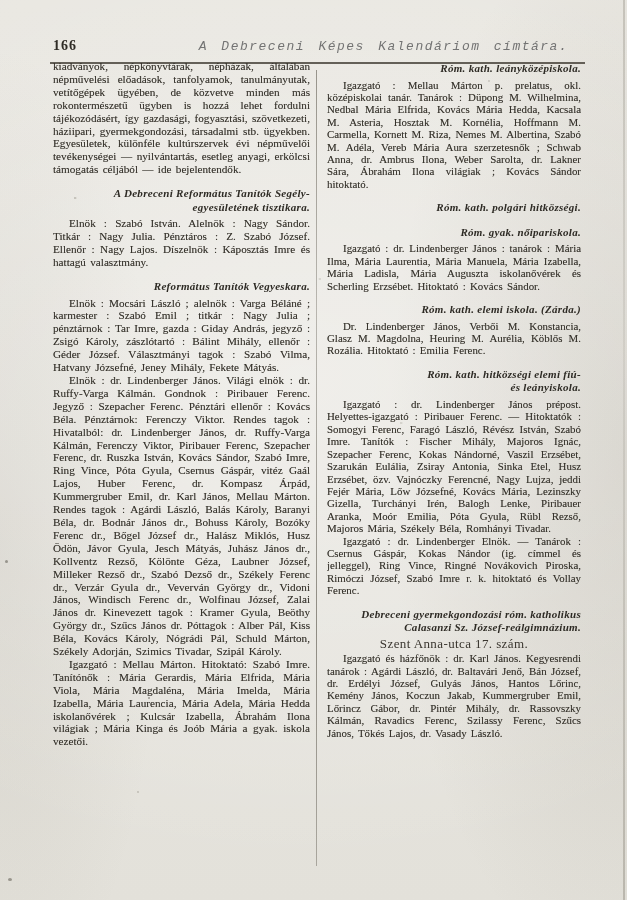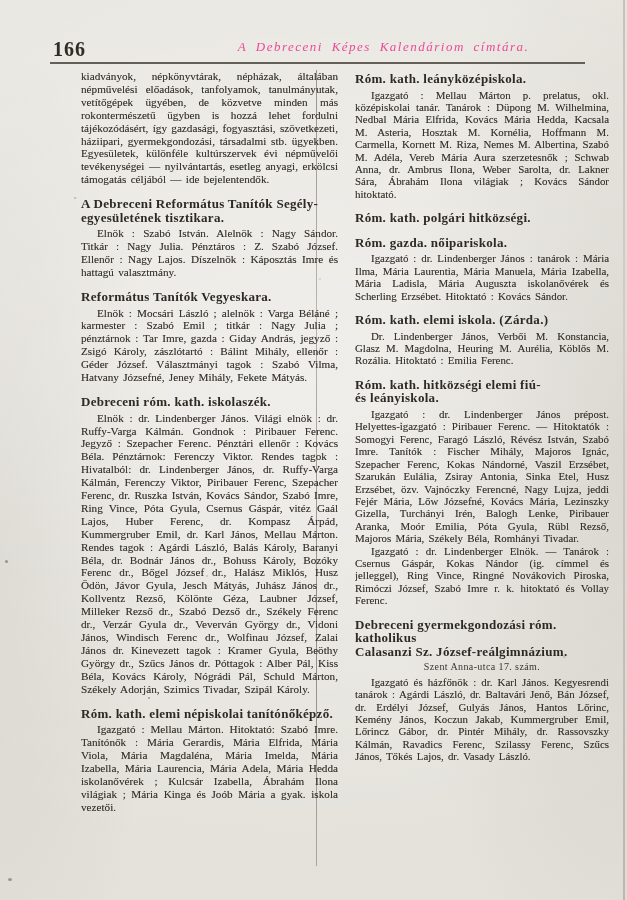--- a/index.html
+++ b/index.html
@@ -33,47 +33,47 @@
   .speck{position:absolute;background:#5d5950;border-radius:50%;opacity:.55;}
   .speck.a{left:5px;top:560px;width:3px;height:3px;}
   .speck.b{left:8px;top:878px;width:4px;height:3px;}
   .speck.c{left:148px;top:697px;width:2px;height:2px;}
 
   .page-header{
     position:absolute;left:50px;top:38px;width:535px;height:22px;
   }
   .page-number{
     position:absolute;left:3px;top:0;
-    font-size:20px;font-weight:bold;letter-spacing:1px;color:#2f2c26;
+    font-size:14px;font-weight:bold;letter-spacing:1px;color:#2f2c26;
   }
   .running-title{
     position:absolute;left:132px;right:0;top:1px;text-align:center;
-    font-style:italic;font-size:13px;letter-spacing:1.5px;word-spacing:4px;color:#ec4899;
+    font-style:italic;font-size:13px;letter-spacing:1.5px;word-spacing:4px;color:#737373;font-family:Liberation Mono, monospace;
   }
   .header-rule{
     position:absolute;left:50px;top:62px;width:535px;height:2px;
     background:#4c483f;opacity:.85;
   }
   .column-divider{
     position:absolute;left:316px;top:70px;height:796px;width:1px;
     background:linear-gradient(180deg,rgba(82,77,66,.55),rgba(82,77,66,.35) 30%,rgba(82,77,66,.6) 70%,rgba(82,77,66,.4));
   }
 
-  .col{position:absolute;top:70px;overflow:hidden;margin-left:28px;}
+  .col{position:absolute;top:60px;overflow:hidden;}
   .col-left{left:53px;width:257px;height:800px;font-size:11.2px;line-height:12.9px;}
   .col-right{left:327px;width:254px;height:800px;font-size:10.9px;line-height:12.4px;}
 
   section{margin:0;}
   h3.sec-heading{
-    margin:11px 0 3px 0;text-align:left;
-    font-size:13px;line-height:13.6px;font-weight:bold;color:#2d2a24;
-    letter-spacing:.3px;white-space:pre-line;
+    margin:11px 0 3px 0;text-align:right;
+    font-size:11px;line-height:13.6px;font-weight:bold;color:#2d2a24;
+    letter-spacing:.3px;white-space:pre-line;font-style:italic;
   }
   .sec-address{
-    margin:0 0 2px 0;text-align:center;font-size:10px;color:#3a362f;letter-spacing:.4px;
+    margin:0 0 2px 0;text-align:center;font-size:13px;color:#3a362f;letter-spacing:.4px;
   }
   p.body{
     margin:0;text-align:justify;text-indent:16px;
     color:#36332c;word-spacing:1.5px;
     text-shadow:0 0 .5px rgba(54,49,42,.45);
   }
   p.body.cont{text-indent:0;}
   .col-left section:first-child h3{margin-top:0;}
   .col-right section:first-child h3{margin-top:2px;}
 </style>
@@ -100,38 +100,36 @@
     <section>
       <h3 class="sec-heading">A Debreceni Református Tanítók Segély-
 egyesületének tisztikara.</h3>
       <p class="body">Elnök : Szabó István. Alelnök : Nagy Sándor. Titkár : Nagy Julia. Pénztáros : Z. Szabó József. Ellenőr : Nagy Lajos. Díszelnök : Káposztás Imre és hattagú valasztmány.</p>
     </section>
     <section>
       <h3 class="sec-heading">Református Tanítók Vegyeskara.</h3>
       <p class="body">Elnök : Mocsári László ; alelnök : Varga Béláné ; karmester : Szabó Emil ; titkár : Nagy Julia ; pénztárnok : Tar Imre, gazda : Giday András, jegyző : Zsigó Károly, zászlótartó : Bálint Mihály, ellenőr : Géder József. Választmányi tagok : Szabó Vilma, Hatvany Józsefné, Jeney Mihály, Fekete Mátyás.</p>
     </section>
     <section>
-      <h3 class="sec-heading">Debreceni róm. kath. iskolaszék.</h3>
       <p class="body">Elnök : dr. Lindenberger János. Világi elnök : dr. Ruffy-Varga Kálmán. Gondnok : Piribauer Ferenc. Jegyző : Szepacher Ferenc. Pénztári ellenőr : Kovács Béla. Pénztárnok: Ferenczy Viktor. Rendes tagok : Hivatalból: dr. Lindenberger János, dr. Ruffy-Varga Kálmán, Ferenczy Viktor, Piribauer Ferenc, Szepacher Ferenc, dr. Ruszka István, Kovács Sándor, Szabó Imre, Ring Vince, Póta Gyula, Csernus Gáspár, vitéz Gaál Lajos, Huber Ferenc, dr. Kompasz Árpád, Kummergruber Emil, dr. Karl János, Mellau Márton. Rendes tagok : Agárdi László, Balás Károly, Baranyi Béla, dr. Bodnár János dr., Bohuss Károly, Bozóky Ferenc dr., Bőgel József dr., Halász Miklós, Husz Ödön, Jávor Gyula, Jesch Mátyás, Juhász János dr., Kollventz Rezső, Kölönte Géza, Laubner József, Milleker Rezső dr., Szabó Dezső dr., Székely Ferenc dr., Verzár Gyula dr., Veverván György dr., Vidoni János, Windisch Ferenc dr., Wolfinau József, Zalai János dr. Kinevezett tagok : Kramer Gyula, Beöthy György dr., Szűcs János dr. Póttagok : Alber Pál, Kiss Béla, Kovács Károly, Nógrádi Pál, Schuld Márton, Székely Adorján, Szimics Tivadar, Szipál Károly.</p>
     </section>
     <section>
-      <h3 class="sec-heading">Róm. kath. elemi népiskolai tanítónőképző.</h3>
       <p class="body">Igazgató : Mellau Márton. Hitoktató: Szabó Imre. Tanítónők : Mária Gerardis, Mária Elfrida, Mária Viola, Mária Magdaléna, Mária Imelda, Mária Izabella, Mária Laurencia, Mária Adela, Mária Hedda iskolanővérek ; Kulcsár Izabella, Ábrahám Ilona világiak ; Mária Kinga és Joób Mária a gyak. iskola vezetői.</p>
     </section>
   </div>
 <div class="col col-right">
     <section>
       <h3 class="sec-heading">Róm. kath. leányközépiskola.</h3>
       <p class="body">Igazgató : Mellau Márton p. prelatus, okl. középiskolai tanár. Tanárok : Düpong M. Wilhelmina, Nedbal Mária Elfrida, Kovács Mária Hedda, Kacsala M. Asteria, Hosztak M. Kornélia, Hoffmann M. Carmella, Kornett M. Riza, Nemes M. Albertina, Szabó M. Adéla, Vereb Mária Aura szerzetesnők ; Schwab Anna, dr. Ambrus Ilona, Weber Sarolta, dr. Lakner Sára, Ábrahám Ilona világiak ; Kovács Sándor hitoktató.</p>
     </section>
     <section>
       <h3 class="sec-heading">Róm. kath. polgári hitközségi.</h3>
     </section>
     <section>
-      <h3 class="sec-heading">Róm. gazda. nőipariskola.</h3>
+      <h3 class="sec-heading">Róm. gyak. nőipariskola.</h3>
       <p class="body">Igazgató : dr. Lindenberger János : tanárok : Mária Ilma, Mária Laurentia, Mária Manuela, Mária Izabella, Mária Ladisla, Mária Auguszta iskolanővérek és Scherling Erzsébet. Hitoktató : Kovács Sándor.</p>
     </section>
     <section>
       <h3 class="sec-heading">Róm. kath. elemi iskola. (Zárda.)</h3>
       <p class="body">Dr. Lindenberger János, Verbői M. Konstancia, Glasz M. Magdolna, Heuring M. Aurélia, Köblős M. Rozália. Hitoktató : Emilia Ferenc.</p>
     </section>
     <section>
       <h3 class="sec-heading">Róm. kath. hitközségi elemi fiú-
 és leányiskola.</h3>
       <p class="body">Igazgató : dr. Lindenberger János prépost. Helyettes-igazgató : Piribauer Ferenc. — Hitoktatók : Somogyi Ferenc, Faragó László, Révész István, Szabó Imre. Tanítók : Fischer Mihály, Majoros Ignác, Szepacher Ferenc, Kokas Nándorné, Vaszil Erzsébet, Szarukán Eulália, Zsiray Antonia, Sinka Etel, Husz Erzsébet, özv. Vajnóczky Ferencné, Nagy Lujza, jeddi Fejér Mária, Lőw Józsefné, Kovács Mária, Lezinszky Gizella, Turchányi Irén, Balogh Lenke, Piribauer Aranka, Moór Emilia, Póta Gyula, Rübl Rezső, Majoros Mária, Székely Béla, Romhányi Tivadar.</p>

